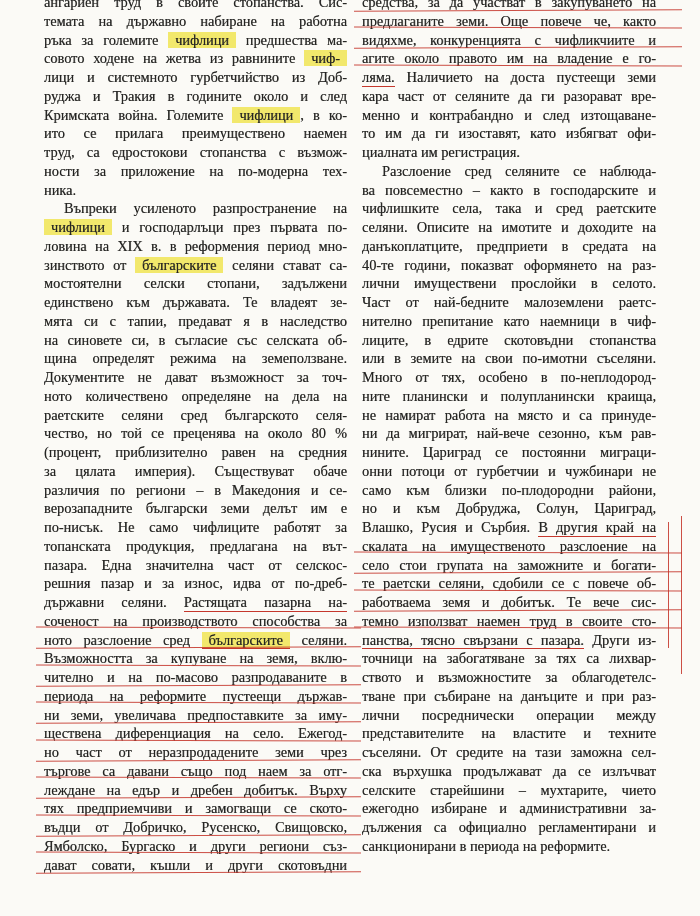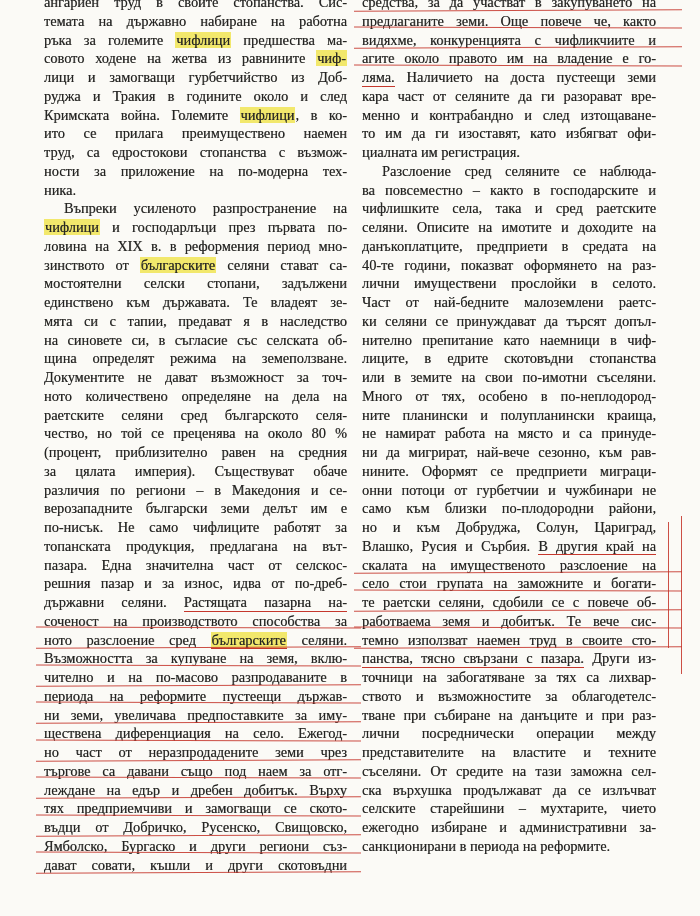--- a/index.html
+++ b/index.html
@@ -37,39 +37,39 @@
   .line.u:nth-child(odd)::after{transform:rotate(-0.25deg);bottom:1.2px;}
   .line.u:nth-child(even)::after{transform:rotate(0.2deg);bottom:2.2px;}
   
   .su{
     border-bottom:1.9px solid var(--red,#c5372c);
     padding-bottom:0.5px;
   }
   
   .hl{
     background:var(--hl,#f2e86c);
-    padding:0 1px;
+    padding:0 7px;
   }
   
   .vmark{
     position:absolute;width:0;
     border-left:1.9px solid var(--red,#c5372c);
     opacity:.88;
   }
 </style>
 </head>
 <body>
 
 <div class="page" style="--bg: #fbfaf6; --ink: #242422; --hl: #f2e86c; --red: #c5372c;">
   <div class="col col-left">
       <div class="line"><span>ангариен труд в своите стопанства. Сис-</span></div>
       <div class="line"><span>темата на държавно набиране на работна</span></div>
       <div class="line"><span>ръка за големите </span><span class="hl ">чифлици</span><span> предшества ма-</span></div>
       <div class="line"><span>совото ходене на жетва из равнините </span><span class="hl ">чиф-</span></div>
-      <div class="line"><span>лици и замогващи гурбетчийство из Доб-</span></div>
+      <div class="line"><span>лици и системното гурбетчийство из Доб-</span></div>
       <div class="line"><span>руджа и Тракия в годините около и след</span></div>
       <div class="line"><span>Кримската война. Големите </span><span class="hl ">чифлици</span><span>, в ко-</span></div>
       <div class="line"><span>ито се прилага преимуществено наемен</span></div>
       <div class="line"><span>труд, са едростокови стопанства с възмож-</span></div>
       <div class="line"><span>ности за приложение на по-модерна тех-</span></div>
       <div class="line e"><span>ника.</span></div>
       <div class="line i"><span>Въпреки усиленото разпространение на</span></div>
       <div class="line"><span class="hl ">чифлици</span><span> и господарлъци през първата по-</span></div>
       <div class="line"><span>ловина на XIX в. в реформения период мно-</span></div>
       <div class="line"><span>зинството от </span><span class="hl ">българските</span><span> селяни стават са-</span></div>
@@ -117,46 +117,46 @@
       <div class="line"><span>то им да ги изоставят, като избягват офи-</span></div>
       <div class="line e"><span>циалната им регистрация.</span></div>
       <div class="line i"><span>Разслоение сред селяните се наблюда-</span></div>
       <div class="line"><span>ва повсеместно – както в господарските и</span></div>
       <div class="line"><span>чифлишките села, така и сред раетските</span></div>
       <div class="line"><span>селяни. Описите на имотите и доходите на</span></div>
       <div class="line"><span>данъкоплатците, предприети в средата на</span></div>
       <div class="line"><span>40-те години, показват оформянето на раз-</span></div>
       <div class="line"><span>лични имуществени прослойки в селото.</span></div>
       <div class="line"><span>Част от най-бедните малоземлени раетс-</span></div>
-      <div class="line"><span>ки селяни се принуждават да търсят допъл-</span></div>
       <div class="line"><span>нително препитание като наемници в чиф-</span></div>
       <div class="line"><span>лиците, в едрите скотовъдни стопанства</span></div>
       <div class="line"><span>или в земите на свои по-имотни съселяни.</span></div>
       <div class="line"><span>Много от тях, особено в по-неплодород-</span></div>
       <div class="line"><span>ните планински и полупланински краища,</span></div>
       <div class="line"><span>не намират работа на място и са принуде-</span></div>
       <div class="line"><span>ни да мигрират, най-вече сезонно, към рав-</span></div>
-      <div class="line"><span>нините. Оформят се предприети миграци-</span></div>
+      <div class="line"><span>нините. Цариград се постоянни миграци-</span></div>
       <div class="line"><span>онни потоци от гурбетчии и чужбинари не</span></div>
       <div class="line"><span>само към близки по-плодородни райони,</span></div>
       <div class="line"><span>но и към Добруджа, Солун, Цариград,</span></div>
       <div class="line"><span>Влашко, Русия и Сърбия. </span><span class="su">В другия край на</span></div>
       <div class="line u"><span>скалата на имущественото разслоение на</span></div>
       <div class="line u"><span>село стои групата на заможните и богати-</span></div>
       <div class="line u"><span>те раетски селяни, сдобили се с повече об-</span></div>
       <div class="line u"><span>работваема земя и добитък. Те вече сис-</span></div>
       <div class="line u"><span>темно използват наемен труд в своите сто-</span></div>
       <div class="line"><span class="su">панства, тясно свързани с пазара.</span><span> Други из-</span></div>
       <div class="line"><span>точници на забогатяване за тях са лихвар-</span></div>
       <div class="line"><span>ството и възможностите за облагодетелс-</span></div>
       <div class="line"><span>тване при събиране на данъците и при раз-</span></div>
       <div class="line"><span>лични посреднически операции между</span></div>
       <div class="line"><span>представителите на властите и техните</span></div>
       <div class="line"><span>съселяни. От средите на тази заможна сел-</span></div>
       <div class="line"><span>ска върхушка продължават да се излъчват</span></div>
       <div class="line"><span>селските старейшини – мухтарите, чието</span></div>
       <div class="line"><span>ежегодно избиране и административни за-</span></div>
+      <div class="line"><span>дължения са официално регламентирани и</span></div>
       <div class="line e"><span>санкционирани в периода на реформите.</span></div>
     </div>
   <div id="marks"></div>
 <div class="vmark" style="left: 668px; top: 522px; height: 126px;"></div>
     <div class="vmark" style="left: 681px; top: 516px; height: 158px;"></div>
   </div>
 
 </body></html>

